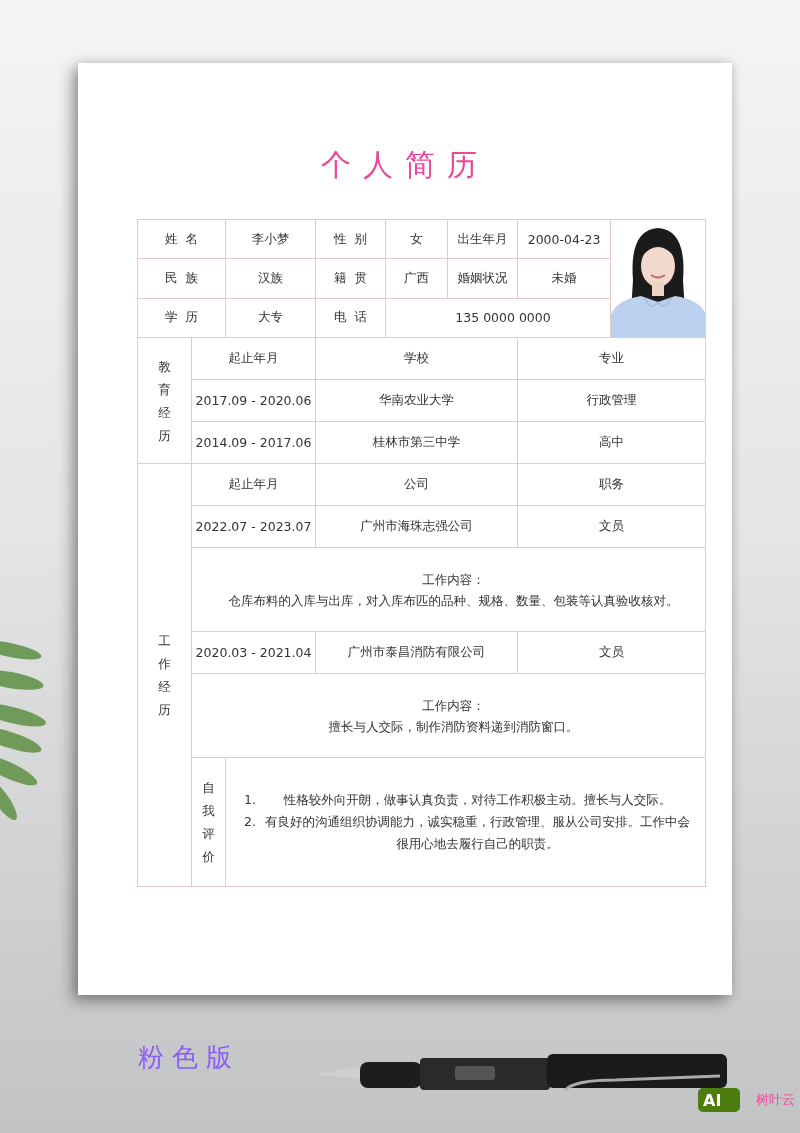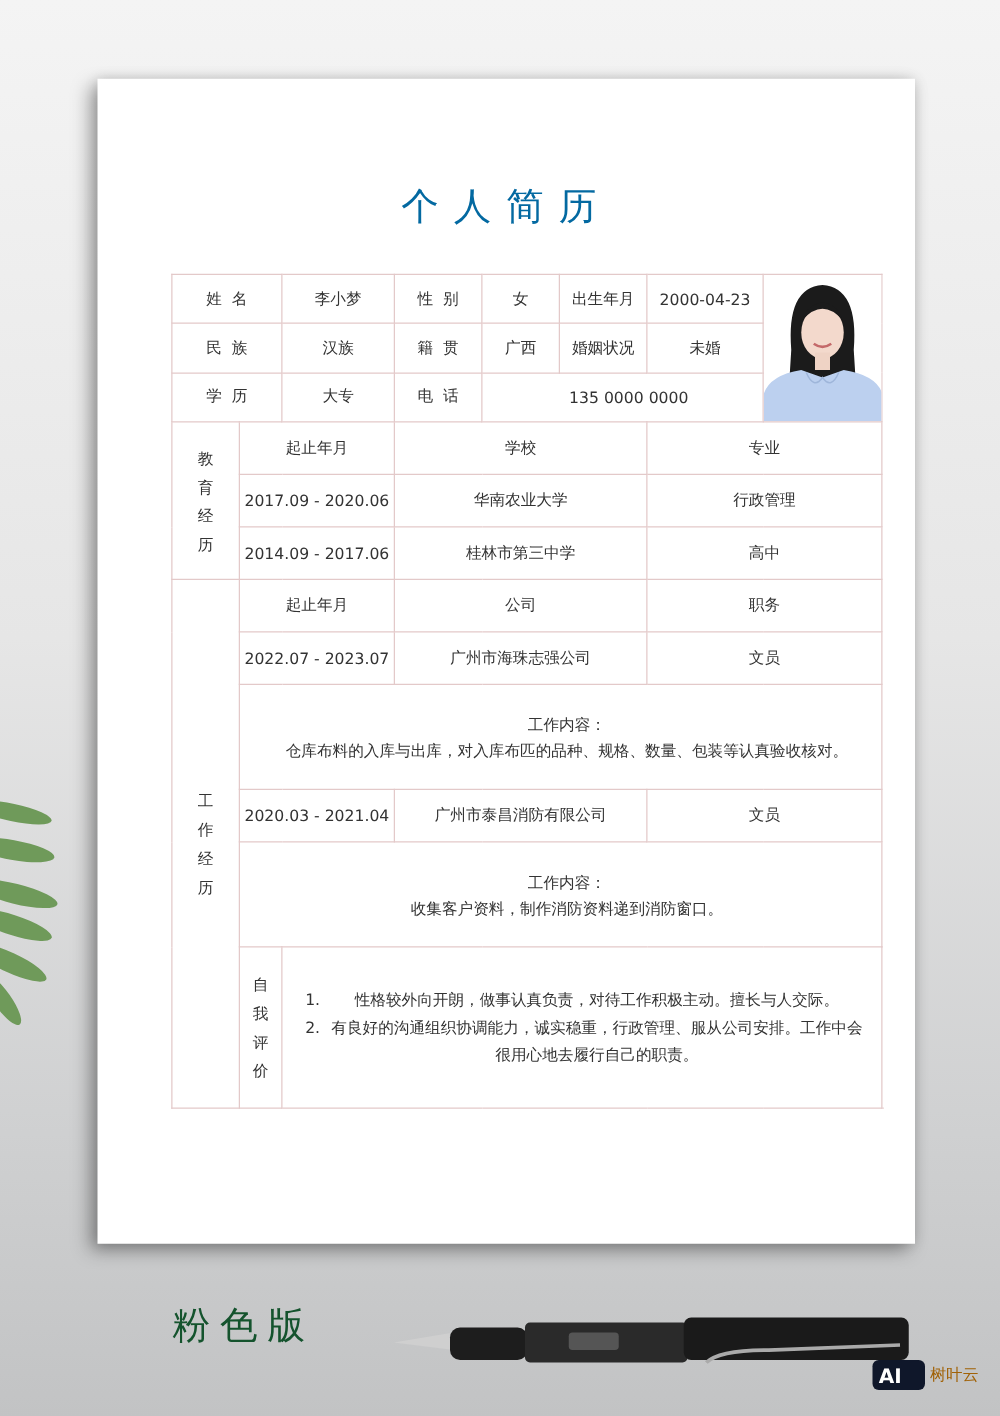--- a/index.html
+++ b/index.html
@@ -2,37 +2,37 @@
 <html><head>
 <meta charset="utf-8">
 <style>
   html,body{margin:0;padding:0;}
   body{width:800px;height:1133px;position:relative;overflow:hidden;
     background:linear-gradient(180deg,#f4f4f4 0%,#e6e6e6 45%,#cfd0d1 80%,#c2c3c4 100%);
     font-family:"DejaVu Sans","Liberation Sans",sans-serif;}
   .paper{position:absolute;left:78px;top:63px;width:654px;height:932px;background:#fff;
     box-shadow:-6px 6px 14px rgba(0,0,0,.35),0 0 10px rgba(0,0,0,.15);}
   .title{position:absolute;left:0;width:654px;top:82px;text-align:center;font-size:30px;
-    letter-spacing:12px;color:#0369a1;font-weight:300;}
+    letter-spacing:12px;color:#ec4899;font-weight:300;}
   table.grid{position:absolute;left:59px;top:156px;width:568px;border-collapse:collapse;table-layout:fixed;}
   .grid td{border:1px solid #e3c9c9;font-size:12.5px;color:#333;text-align:center;padding:0;}
   .sec{color:#c9a09c;font-size:14px;line-height:23px;}
   .sec span{display:block;}
   .photo{padding:0 !important;position:relative;overflow:hidden;background:#fff;}
   .photo svg{display:block}
   .left{text-align:center;padding-left:10px !important;line-height:21px;}
   .eval{text-align:center;padding:8px 10px !important;line-height:22px;}
   .eval ol{margin:0;padding-left:24px;}
-  .bottom-label{position:absolute;left:138px;top:1040px;font-size:30px;letter-spacing:8px;color:#14532d;font-weight:300;}
+  .bottom-label{position:absolute;left:138px;top:1040px;font-size:26px;letter-spacing:8px;color:#8b5cf6;font-weight:300;}
   .leaf{position:absolute;left:-30px;top:630px;}
   .pen{position:absolute;left:315px;top:1040px;}
   .wm{position:absolute;left:698px;top:1088px;display:flex;align-items:center;gap:4px;}
-  .wm .logo{width:42px;height:24px;background:#0f172a;border-radius:5px;color:#fff;font-weight:bold;font-size:16px;
+  .wm .logo{width:42px;height:24px;background:#4d7c0f;border-radius:5px;color:#fff;font-weight:bold;font-size:16px;
     display:flex;align-items:flex-start;justify-content:flex-start;padding:3px 12px 0 5px;box-sizing:border-box;}
-  .wm .txt{font-size:13px;color:#a16207;}
+  .wm .txt{font-size:13px;color:#ec4899;margin-left:12px;}
 </style>
 </head>
 <body>
 
 <svg class="leaf" width="80" height="190" viewBox="0 0 80 190">
   <g fill="#6f9a5a">
     <ellipse cx="40" cy="20" rx="32" ry="7" transform="rotate(12 40 20)"></ellipse>
     <ellipse cx="40" cy="50" rx="34" ry="8" transform="rotate(10 40 50)"></ellipse>
     <ellipse cx="42" cy="85" rx="35" ry="8" transform="rotate(14 42 85)"></ellipse>
     <ellipse cx="40" cy="110" rx="33" ry="8" transform="rotate(18 40 110)"></ellipse>
@@ -136,21 +136,21 @@
       </td>
     </tr>
     <tr style="height:42px">
       <td colspan="2">2020.03 - 2021.04</td>
       <td colspan="3">广州市泰昌消防有限公司</td>
       <td colspan="2">文员</td>
     </tr>
     <tr style="height:84px">
       <td colspan="7" class="left">
         <div>工作内容：</div>
-        <div>收集客户资料，制作消防资料递到消防窗口。</div>
+        <div>擅长与人交际，制作消防资料递到消防窗口。</div>
       </td>
     </tr>
 
     <tr style="height:129px">
       <td class="sec">
         <span>自</span>
             <span>我</span>
             <span>评</span>
             <span>价</span>
       </td>

